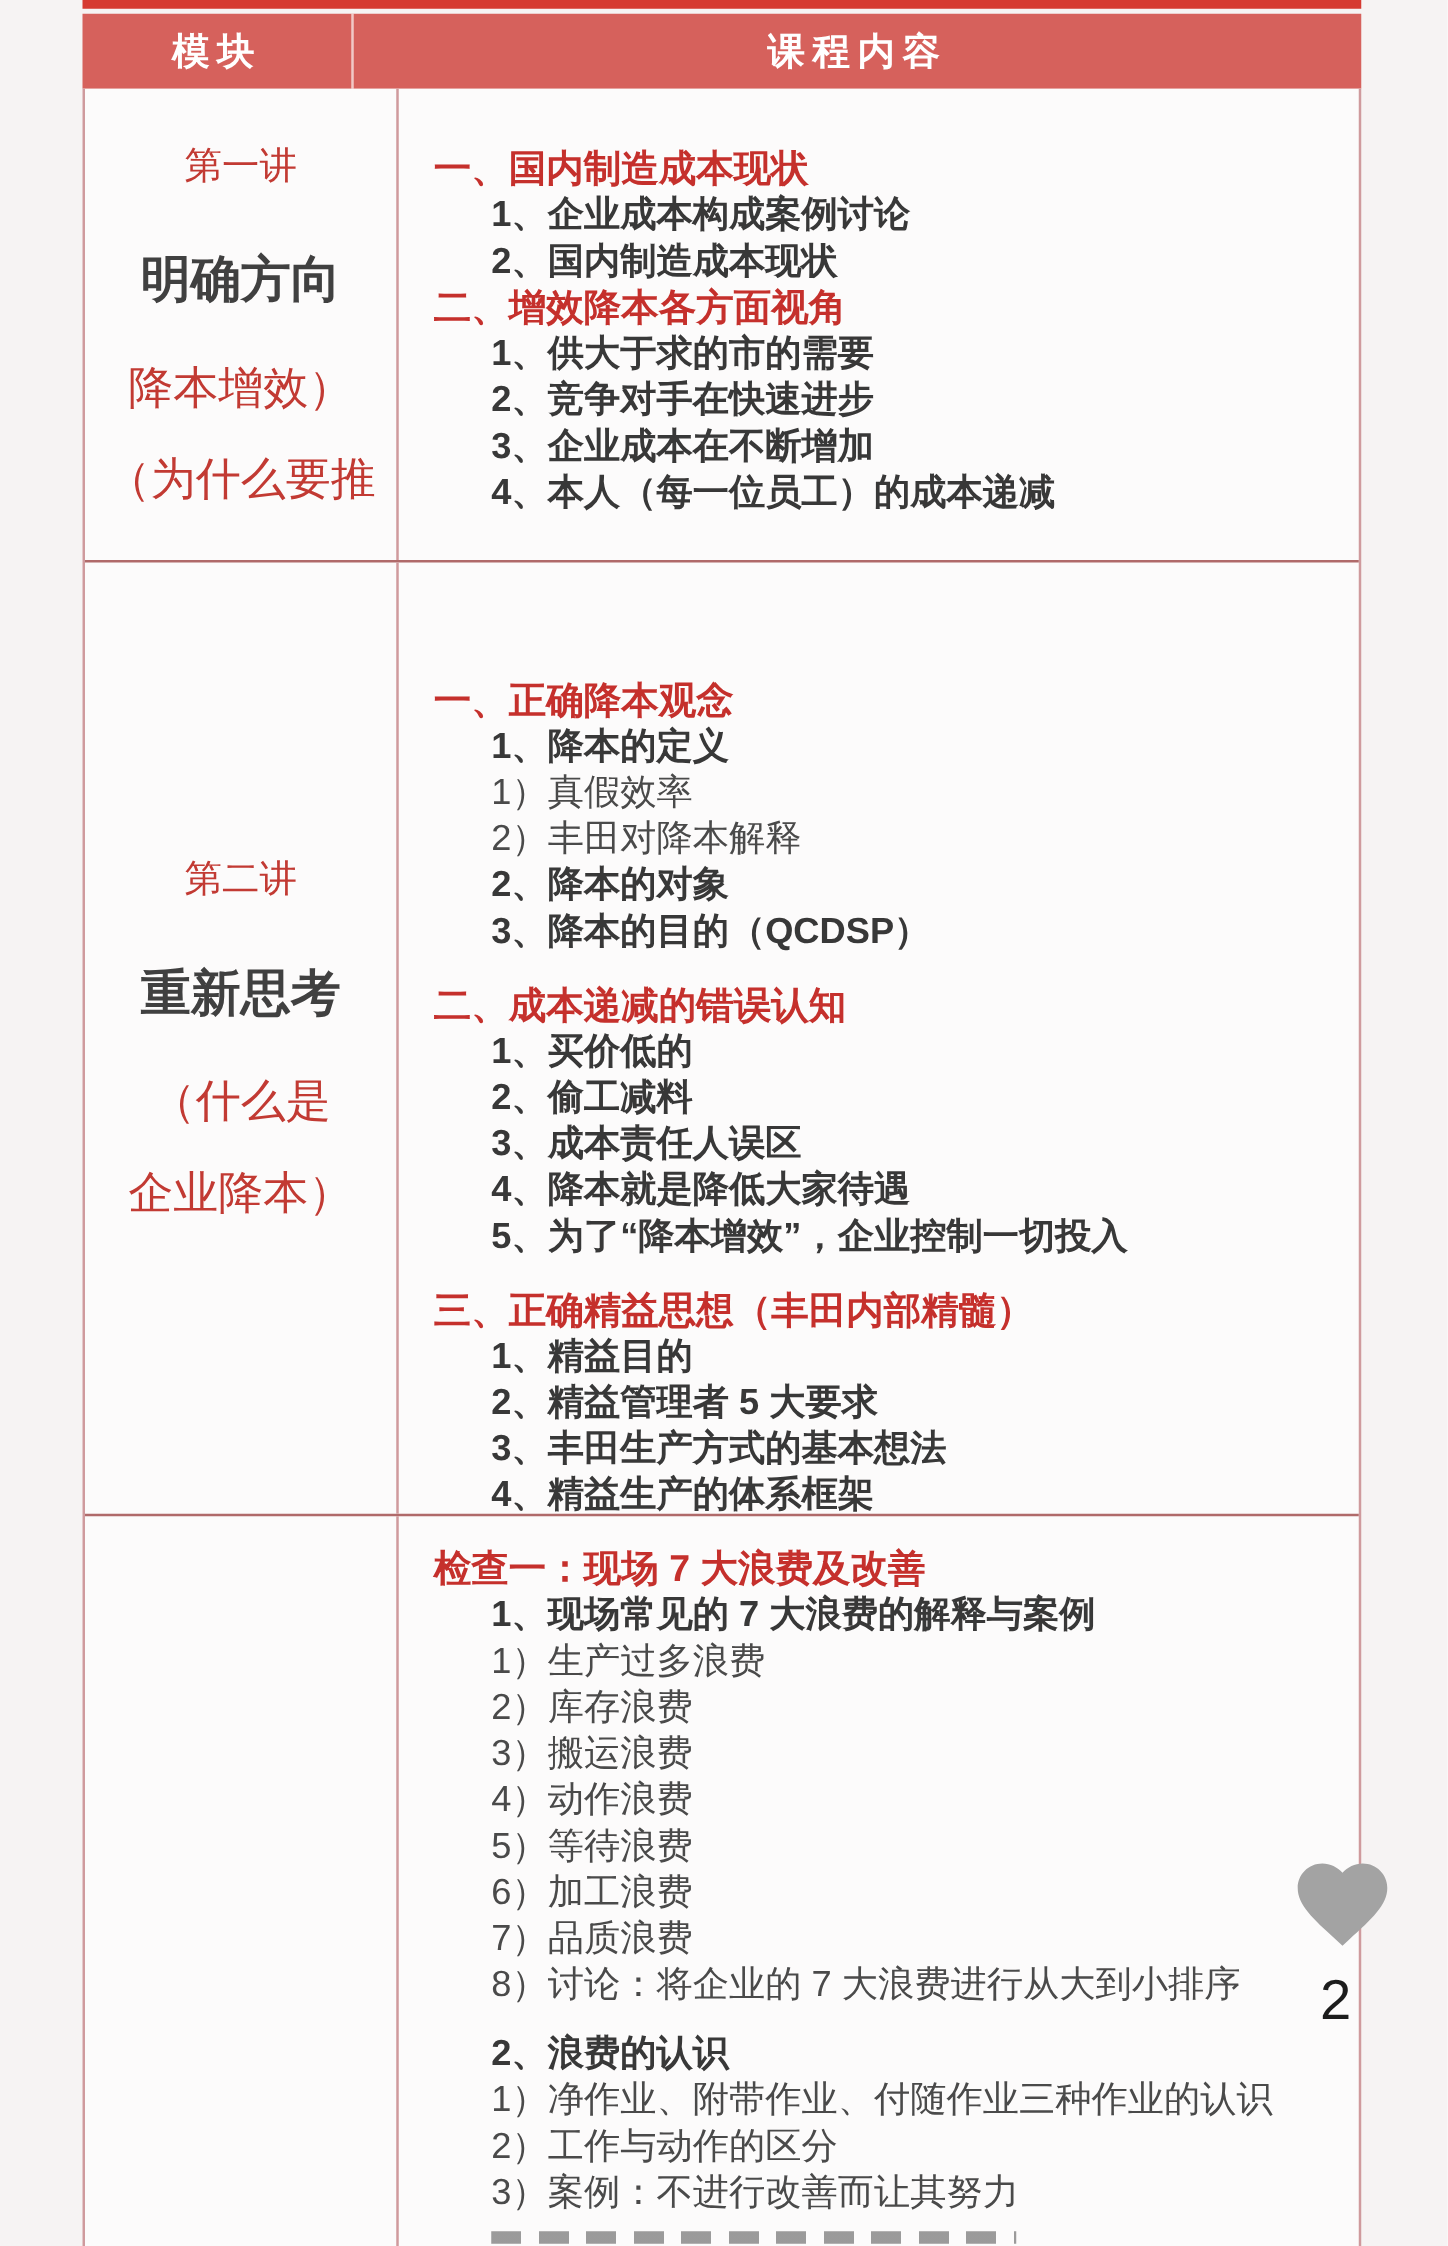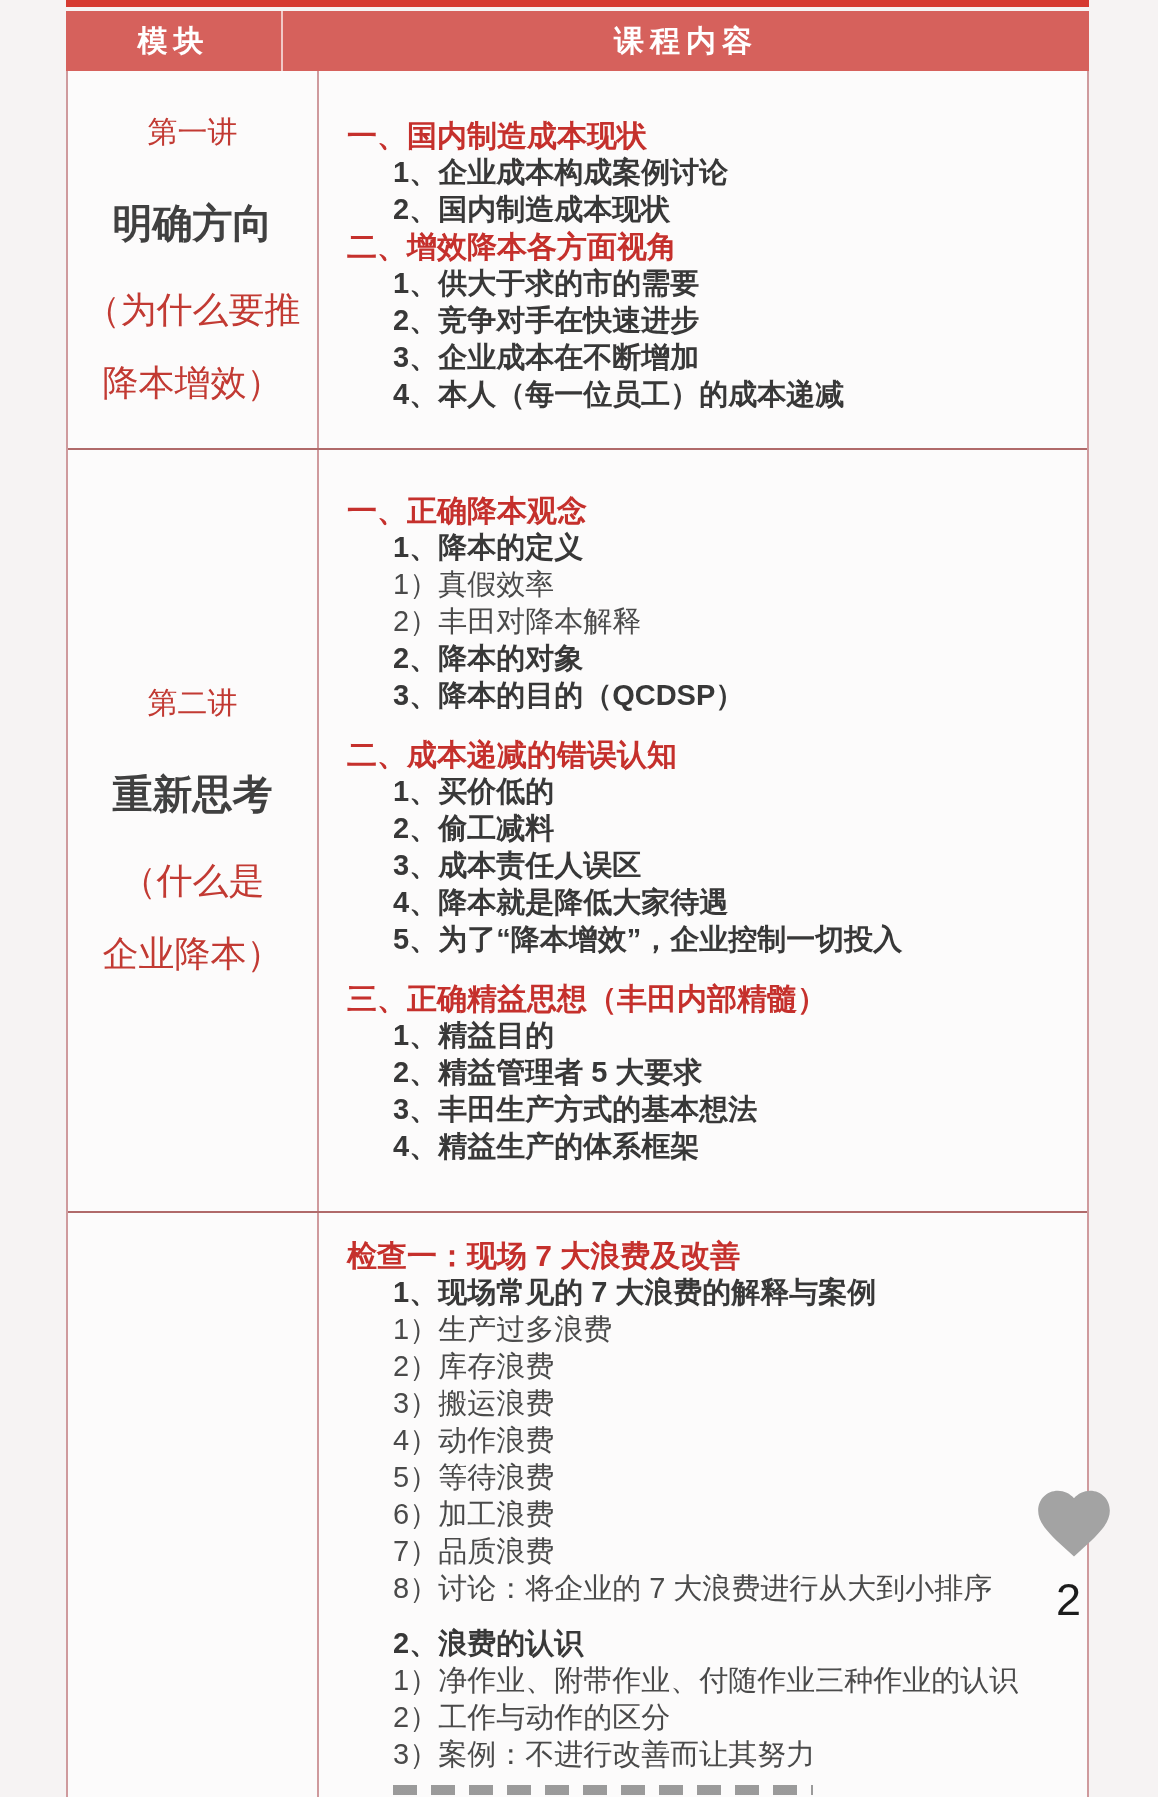--- a/index.html
+++ b/index.html
@@ -27,21 +27,21 @@
   .mod{
     width:251px;box-sizing:border-box;border-right:2px solid #cf9a9d;
     display:flex;flex-direction:column;align-items:center;justify-content:center;
     text-align:center;color:#c23a33;flex-shrink:0;gap:25px;
   }
   .mod .lecture{font-size:30px;margin-bottom:18px}
   .mod .mtitle{font-size:40px;font-weight:700;color:#404040;margin-bottom:10px}
   .mod .mparen{font-size:36px;line-height:48px}
   .cnt{flex:1;box-sizing:border-box;padding-left:28px;overflow:hidden}
   .r1 .cnt{padding-top:46px}
-  .r2 .cnt{padding-top:42px}
+  .r2 .cnt{padding-top:92px}
   .r3 .cnt{padding-top:24px}
   .ln{font-size:29px;line-height:37px;color:#3f3f3f;white-space:nowrap}
   .ln.s{color:#c5302c;font-weight:700;font-size:30px}
   .ln.b{font-weight:700;padding-left:46px;color:#383838}
   .ln.n{padding-left:46px;color:#4a4a4a;font-weight:400}
   .ln.g{margin-top:22px}
   .ln.g2{margin-top:18px}
   .cutline{
     margin-top:12px;margin-left:46px;height:10px;width:420px;
     background:repeating-linear-gradient(90deg,#5a5a5a 0 24px,transparent 24px 38px);
@@ -63,22 +63,22 @@
     <div class="hc1">模块</div>
     <div class="hc2">课程内容</div>
   </div>
 
   <div class="tbody">
 
     <div class="trow r1">
       <div class="mod">
         <div class="lecture">第一讲</div>
         <div class="mtitle">明确方向</div>
+        <div class="mparen">降本增效）</div>
         <div class="mparen">（为什么要推</div>
-        <div class="mparen">降本增效）</div>
       </div>
       <div class="cnt">
         <div class="ln s">一、国内制造成本现状</div>
         <div class="ln b">1、企业成本构成案例讨论</div>
         <div class="ln b">2、国内制造成本现状</div>
         <div class="ln s">二、增效降本各方面视角</div>
         <div class="ln b">1、供大于求的市的需要</div>
         <div class="ln b">2、竞争对手在快速进步</div>
         <div class="ln b">3、企业成本在不断增加</div>
         <div class="ln b">4、本人（每一位员工）的成本递减</div>

